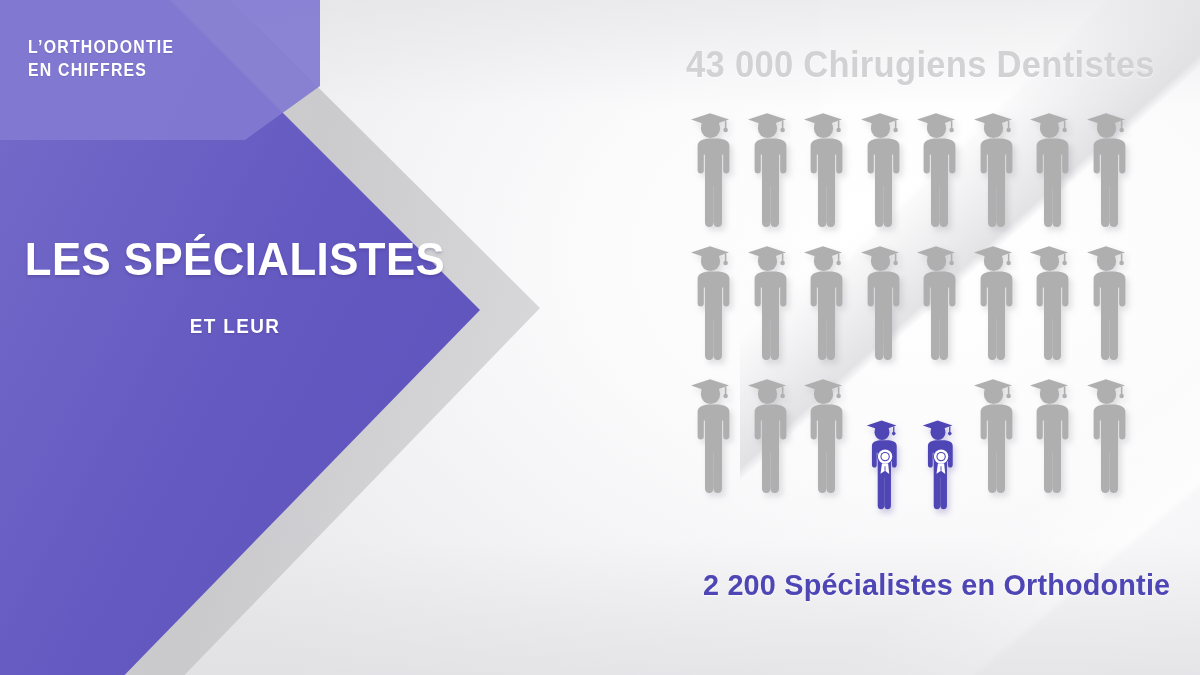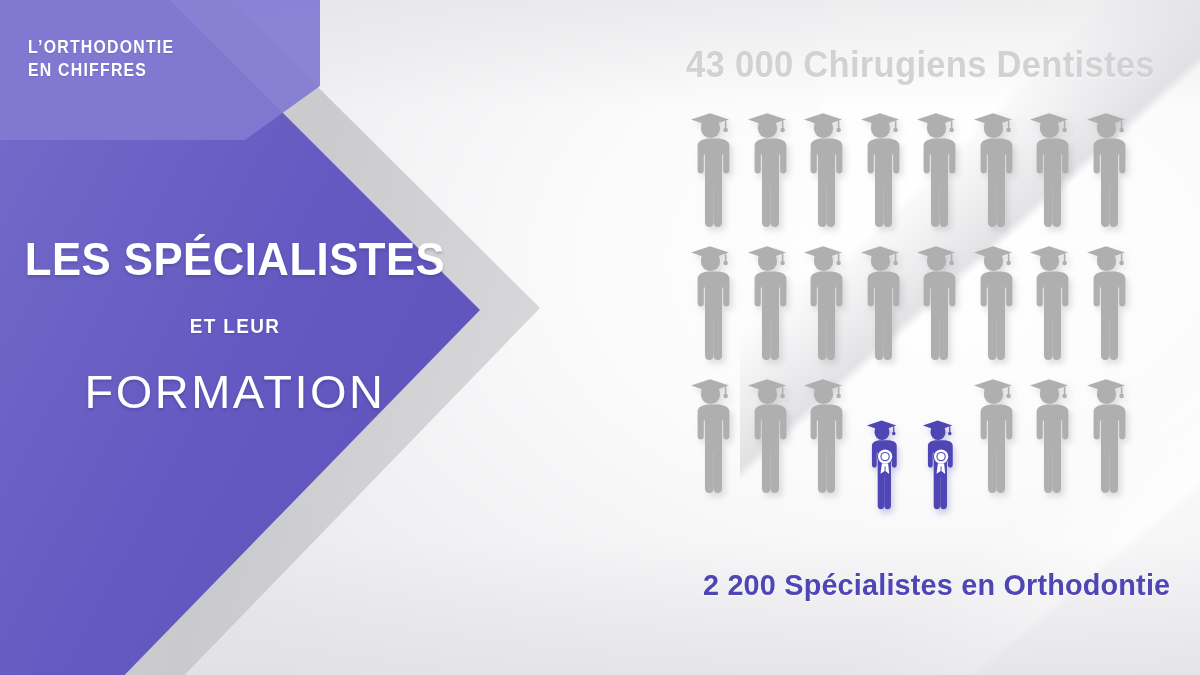--- a/index.html
+++ b/index.html
@@ -139,21 +139,20 @@
 
   <div class="banner"></div>
   <div class="banner-text">
     <div>L’ORTHODONTIE</div>
     <div>EN CHIFFRES</div>
   </div>
 
   <div class="title-wrap">
     <div class="t-main">LES SPÉCIALISTES</div>
     <div class="t-sub">ET LEUR</div>
-    <div class="t-big">FORMATION</div>
   </div>
 
   <div class="lbl lbl-top">43 000 Chirugiens Dentistes</div>
   <div class="lbl lbl-bottom">2 200 Spécialistes en Orthodontie</div>
 
   <div class="grid" id="pictogram-grid">
       <div class="prow" style="top: 0px;">
         <div class="fig" style="left: 0px; top: 0px; filter: drop-shadow(rgba(150, 150, 155, 0.3) 3px 4px 3px);">
   <svg width="44" height="118" viewBox="0 0 44 118" aria-hidden="true">
     <g fill="#AFAFAF">

